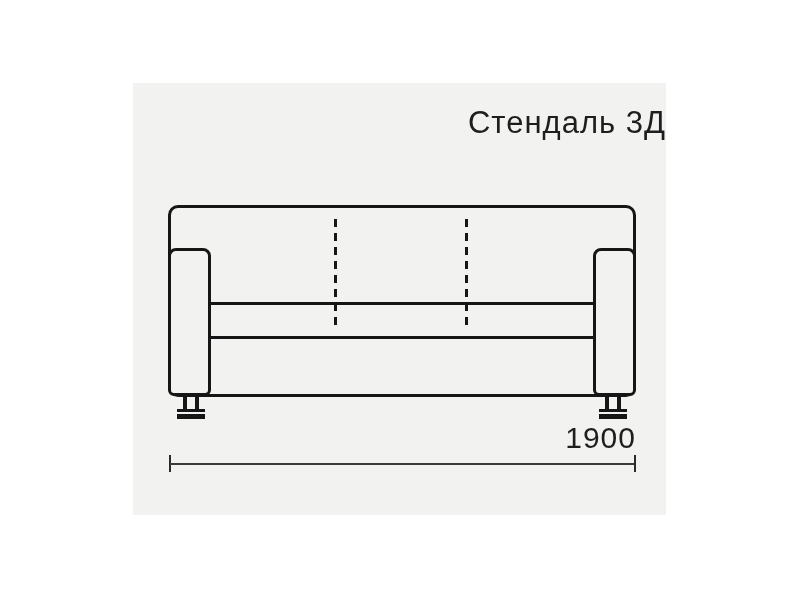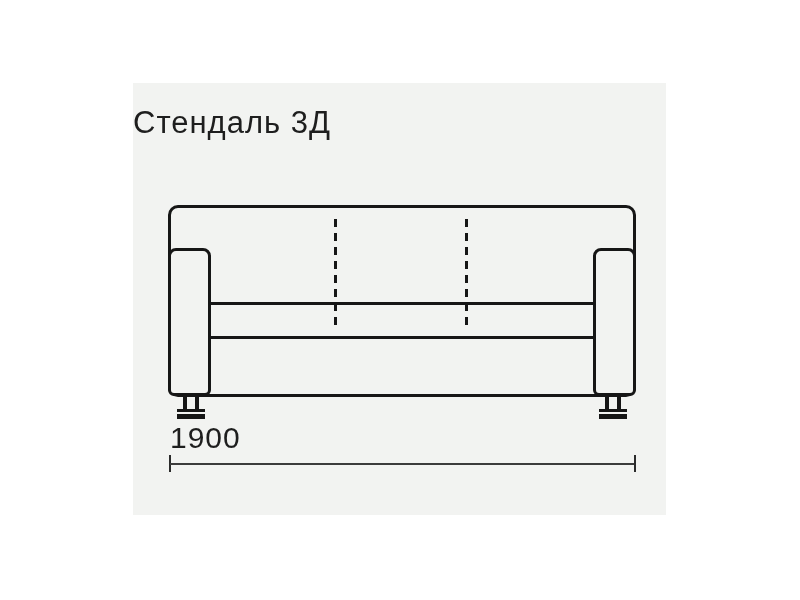--- a/index.html
+++ b/index.html
@@ -17,21 +17,21 @@
     top: 83px;
     width: 533px;
     height: 432px;
     background: #f2f3f1;
   }
   .title {
     position: absolute;
     left: 0;
     top: 21px;
     width: 533px;
-    text-align: left;
+    text-align: right;
     font-size: 31px;
     line-height: 38px;
     letter-spacing: 1px;
     color: #1e1e1e;
     font-weight: 400;
   }
   .sofa-backrest {
     position: absolute;
     left: 35px;
     top: 122px;
@@ -115,21 +115,21 @@
     height: 17px;
     background: #2b2b2b;
   }
   .dim-tick.left  { left: 36px; }
   .dim-tick.right { left: 501px; }
   .dim-label {
     position: absolute;
     left: 37px;
     top: 340px;
     width: 466px;
-    text-align: left;
+    text-align: right;
     font-size: 30px;
     line-height: 30px;
     letter-spacing: 1px;
     color: #1e1e1e;
     font-weight: 400;
   }
 </style>
 </head>
 <body>
 

